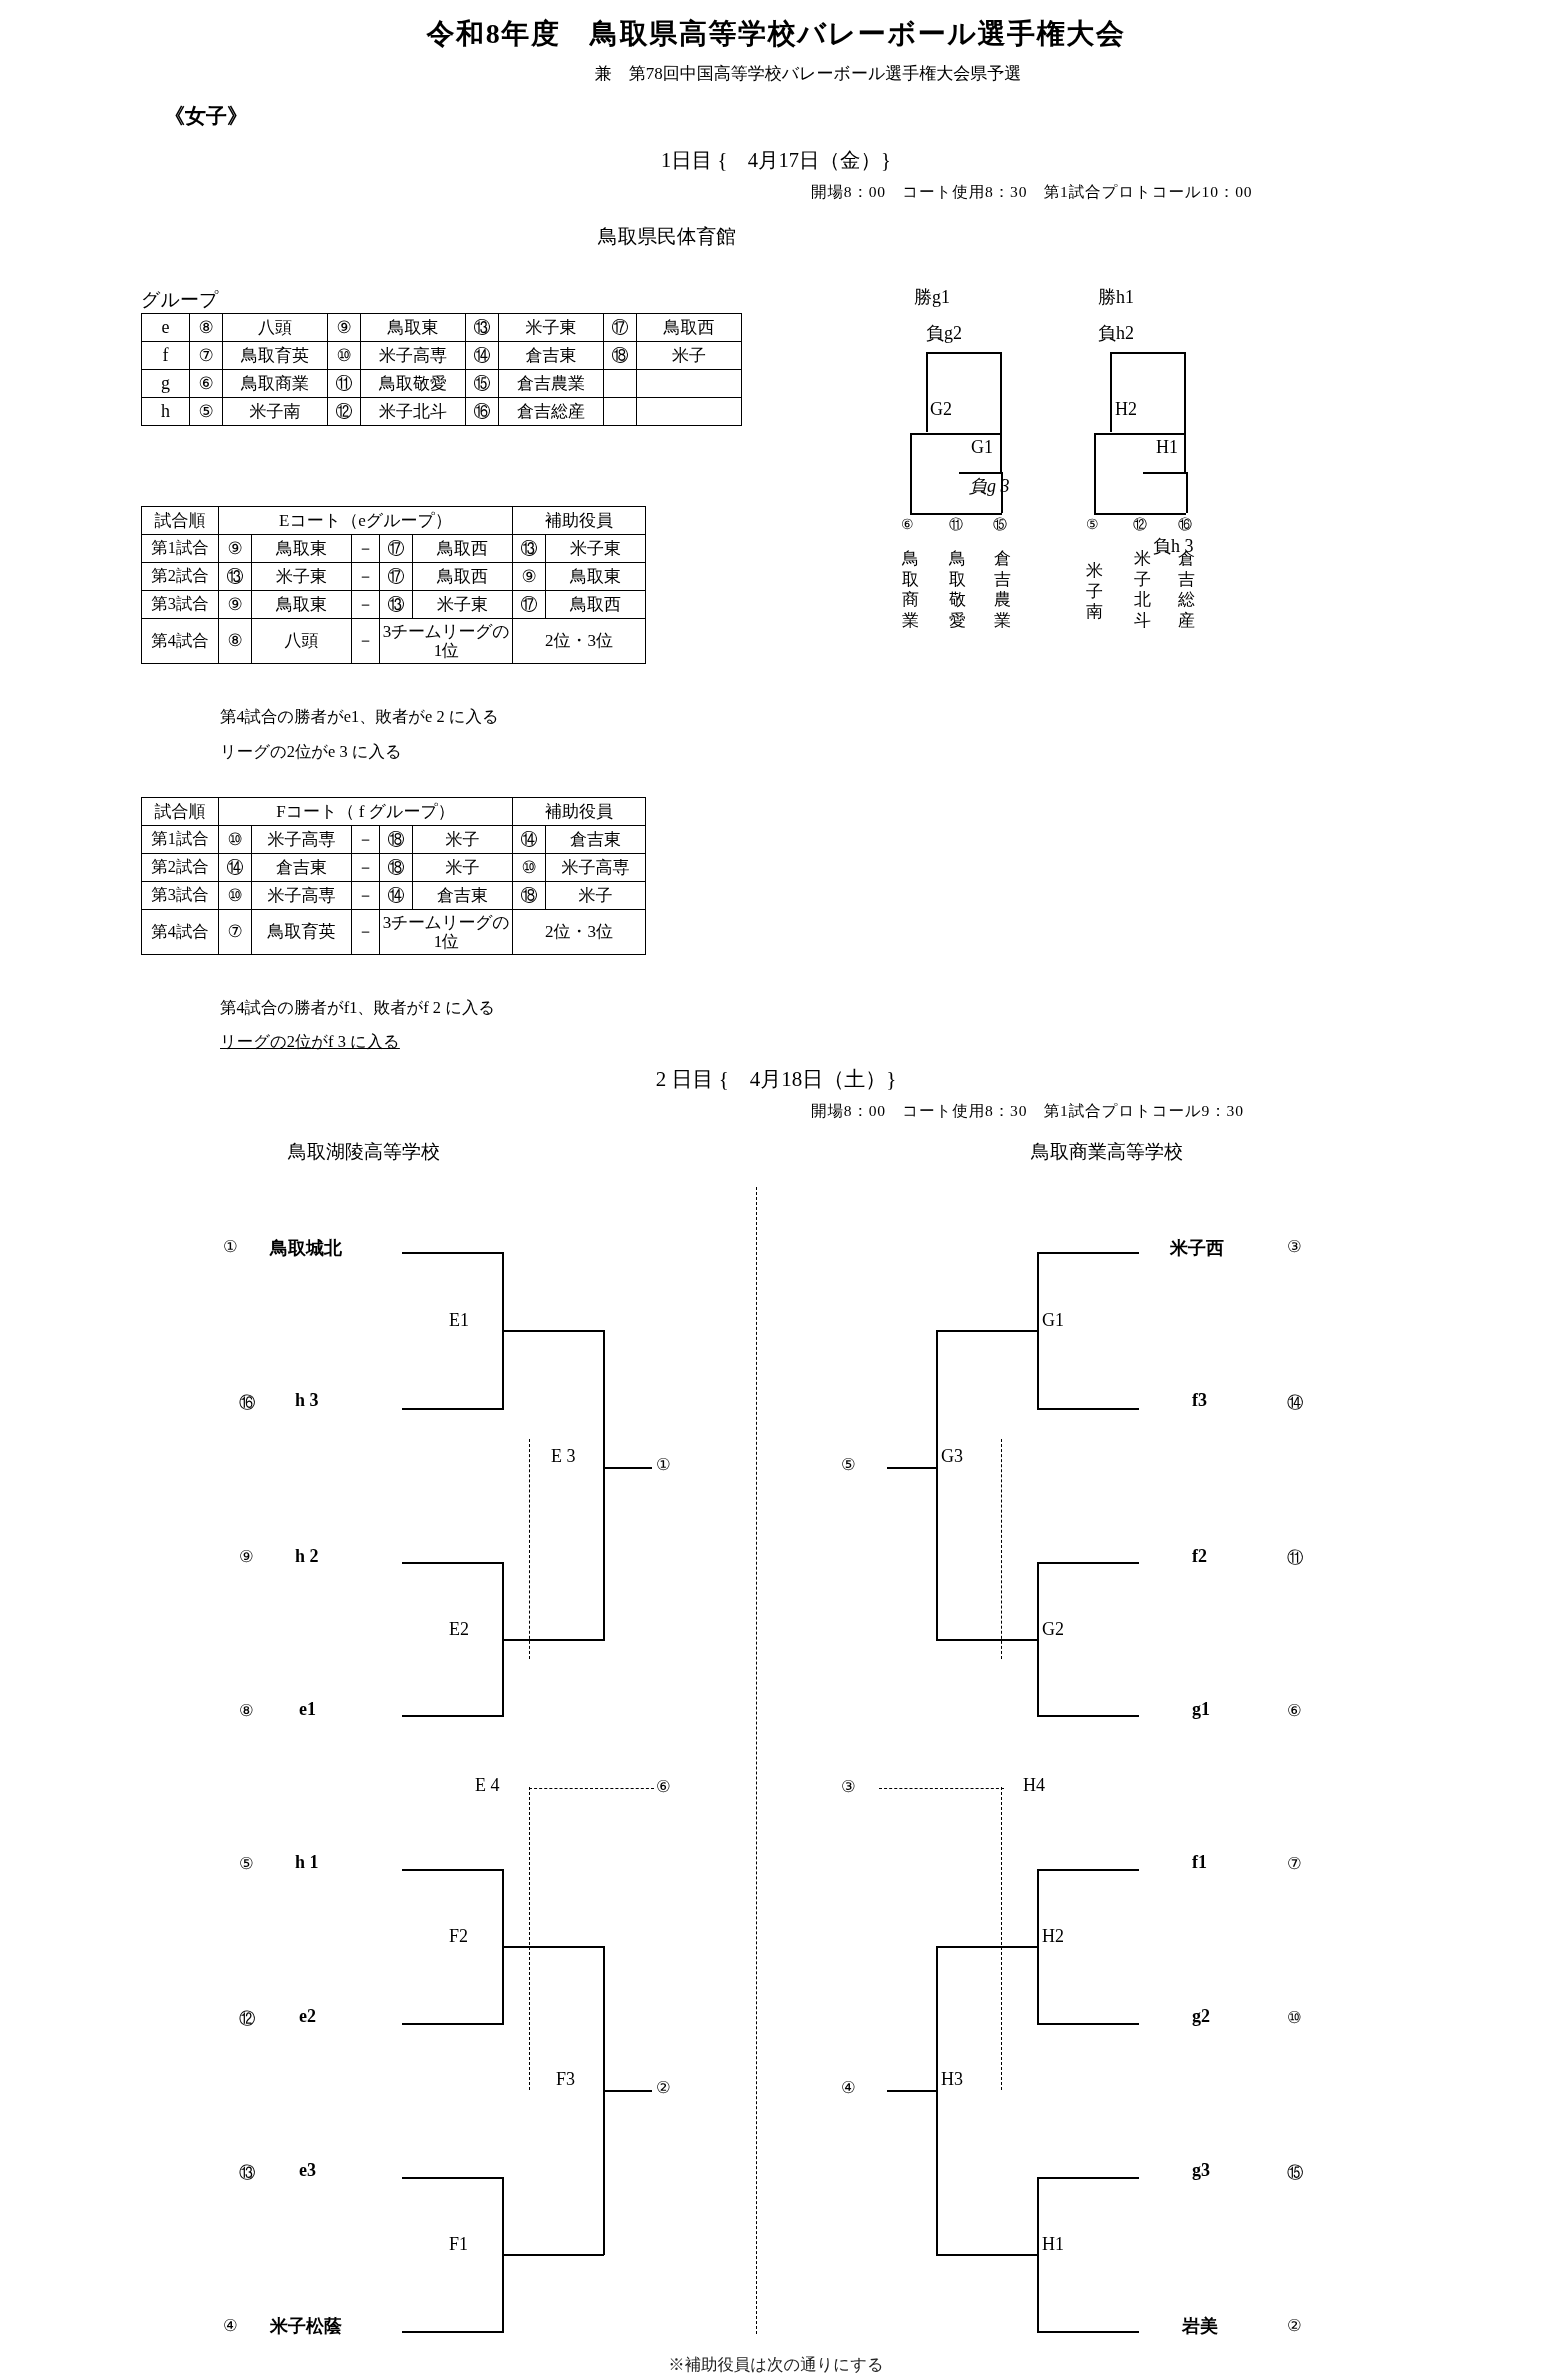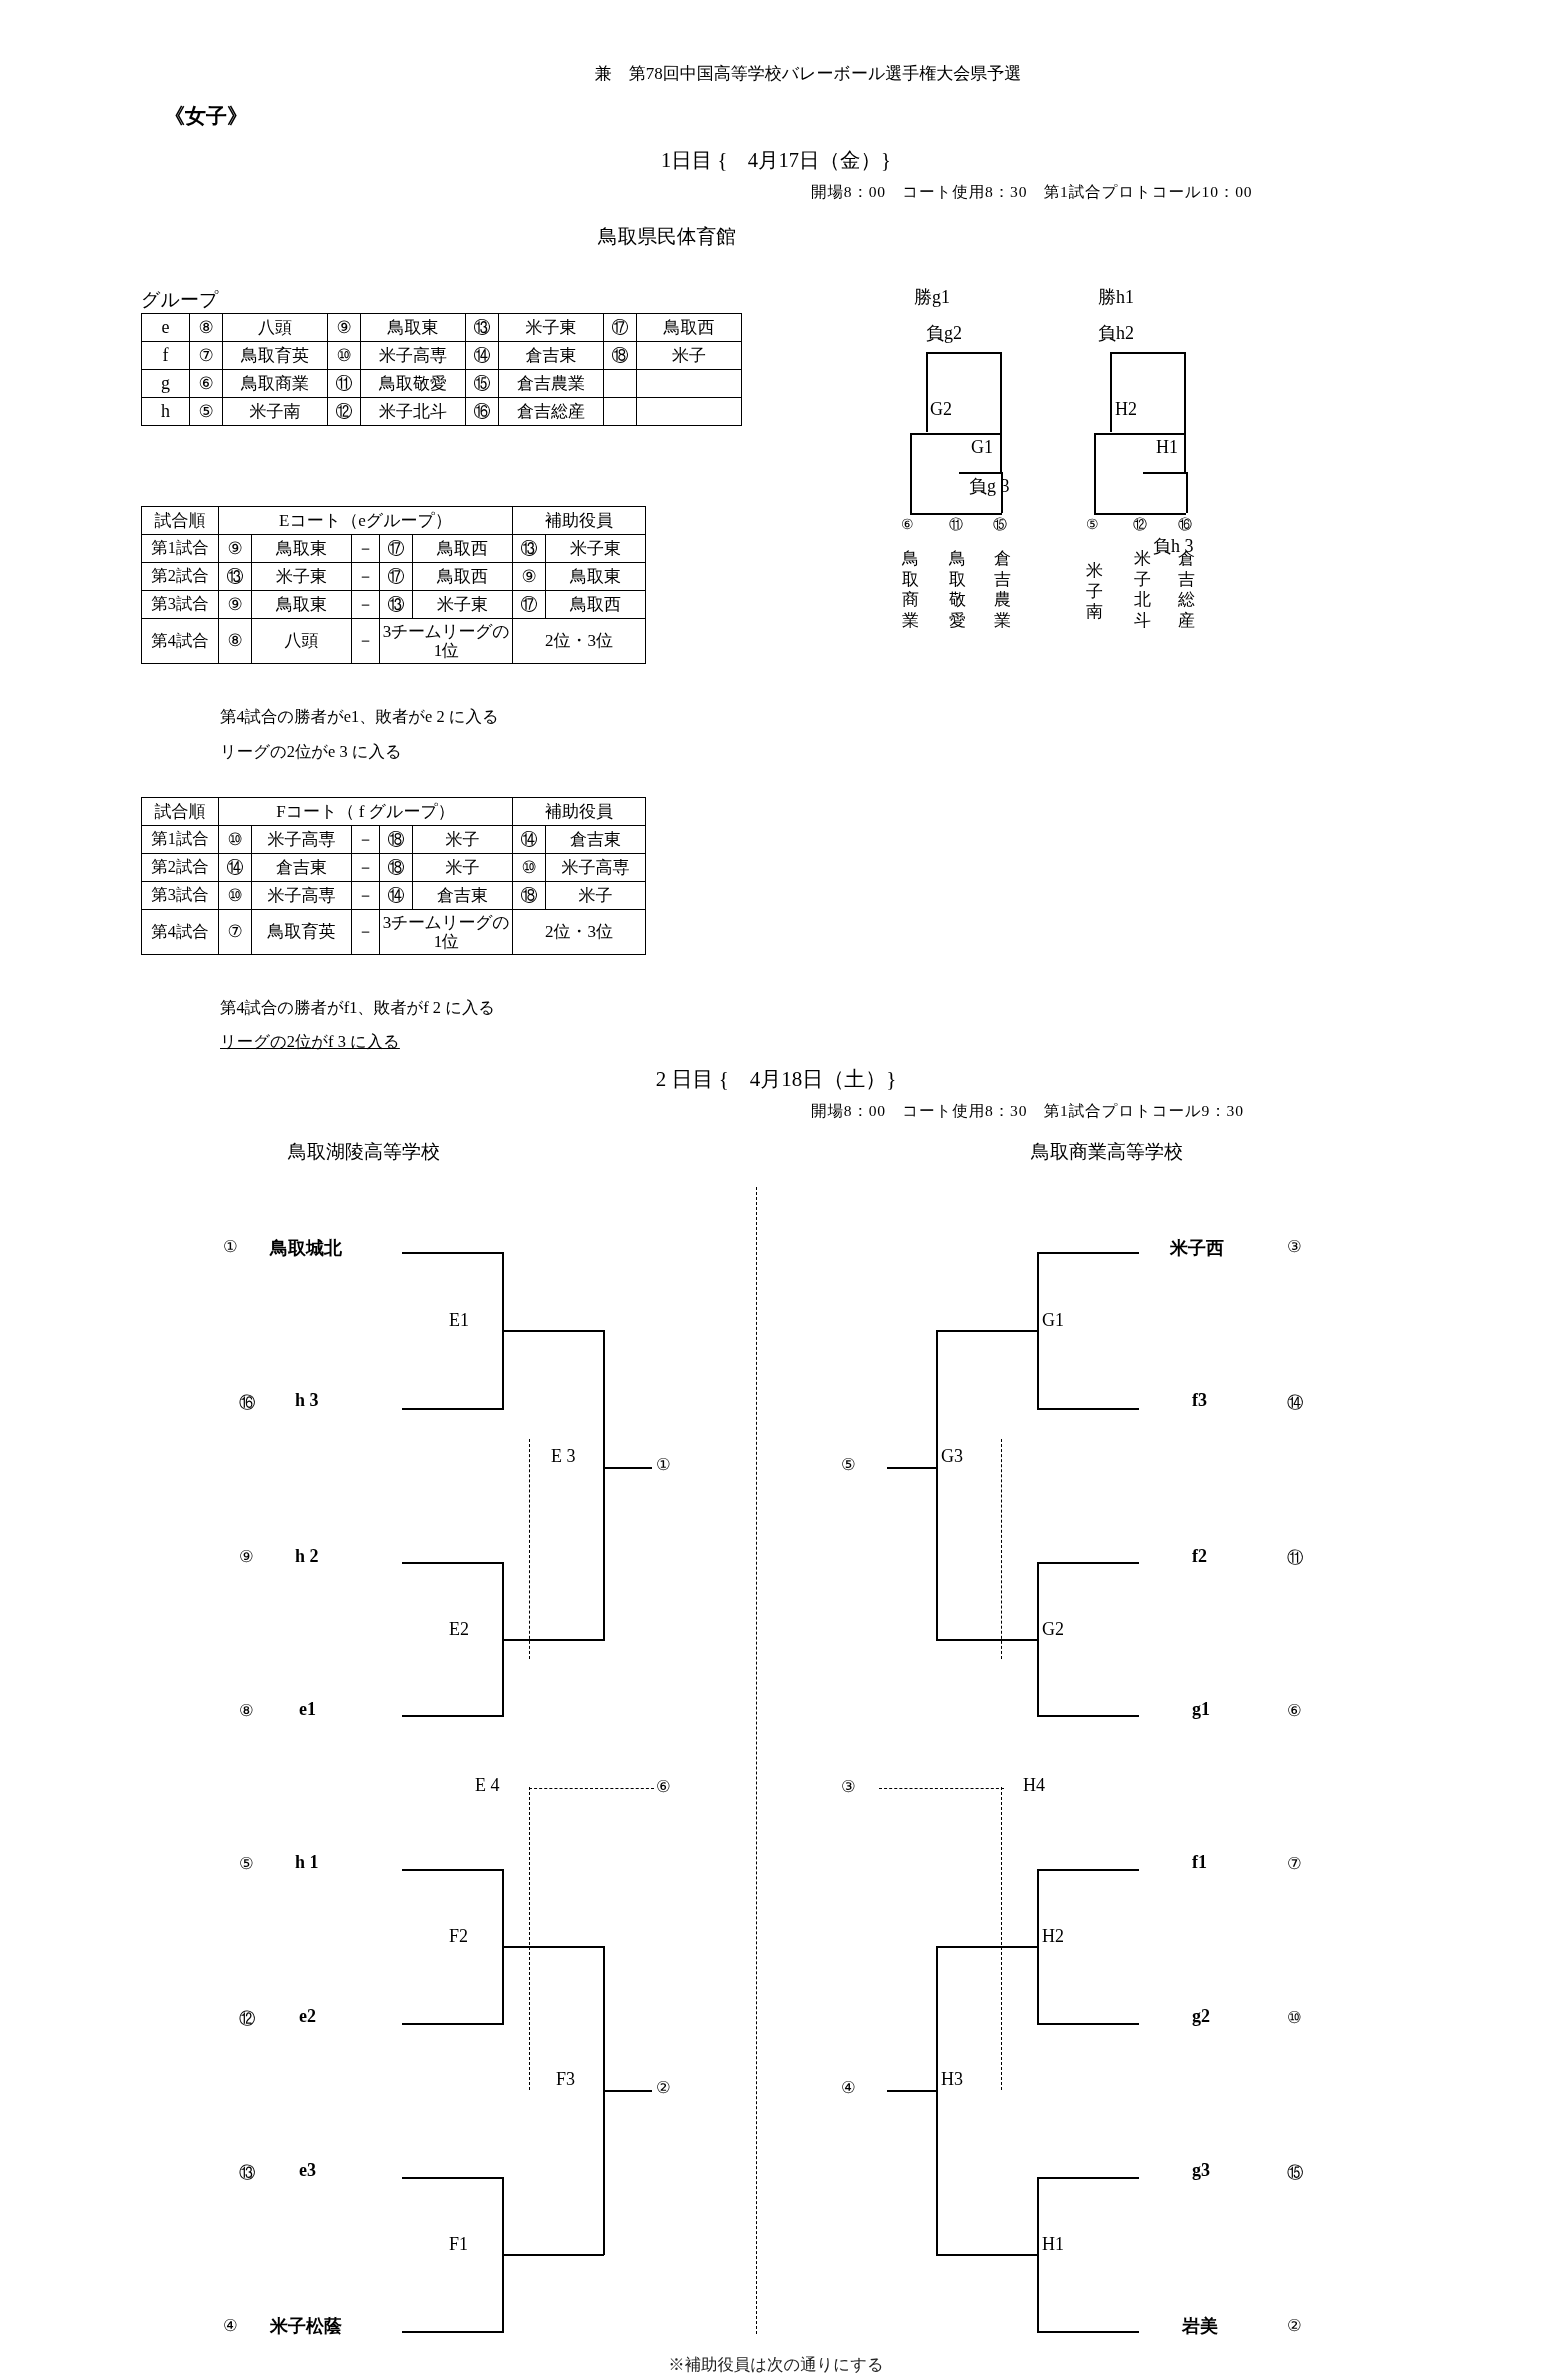--- a/index.html
+++ b/index.html
@@ -105,20 +105,21 @@
   .footer-note {
     position:absolute; top:2354px; left:0; width:1552px; text-align:center;
     font-size:16.4px; color:#222;
   }
 </style>
 </head>
 <body>
 
 <div class="page">
 
+  <div class="title-main">令和8年度　鳥取県高等学校バレーボール選手権大会</div>
   <div class="title-sub">兼　第78回中国高等学校バレーボール選手権大会県予選</div>
   <div class="gender">《女子》</div>
   <div class="day1-line">1日目 {　4月17日（金）}</div>
   <div class="day1-times">開場8：00　コート使用8：30　第1試合プロトコール10：00</div>
   <div class="venue1">鳥取県民体育館</div>
 
   <div class="lbl-group">グループ</div>
   <table class="grid" id="groupTable">
     <tbody>
         <tr>
@@ -265,21 +266,21 @@
     </tr>
   </tbody>
     </table>
   <div class="note note-f1">第4試合の勝者がf1、敗者がf 2 に入る</div>
   <div class="note note-f2">リーグの2位がf 3 に入る</div>
 
   <div class="mini-label" style="top:285px; left:914px;">勝g1</div>
   <div class="mini-label" style="top:321px; left:926px;">負g2</div>
   <div class="mini-label" style="top:399px; left:930px;">G2</div>
   <div class="mini-label" style="top:437px; left:971px;">G1</div>
-  <div class="mini-label" style="top:474px; left:969px;">負g 3</div>
+  <div class="mini-label" style="top:474px; left:969px;font-style:italic;">負g 3</div>
 
   <div class="ln v" style="top:352px; left:926px; height:80px;"></div>
   <div class="ln h" style="top:352px; left:926px; width:75px;"></div>
   <div class="ln v" style="top:352px; left:1000px; height:120px;"></div>
   <div class="ln h" style="top:433px; left:910px; width:92px;"></div>
   <div class="ln v" style="top:433px; left:910px; height:80px;"></div>
   <div class="ln h" style="top:472px; left:959px; width:43px;"></div>
   <div class="ln h" style="top:513px; left:910px; width:92px;"></div>
   <div class="ln v" style="top:472px; left:1001px; height:41px;"></div>
   <div class="ln v" style="top:513px; left:957px; height:0px;"></div>

